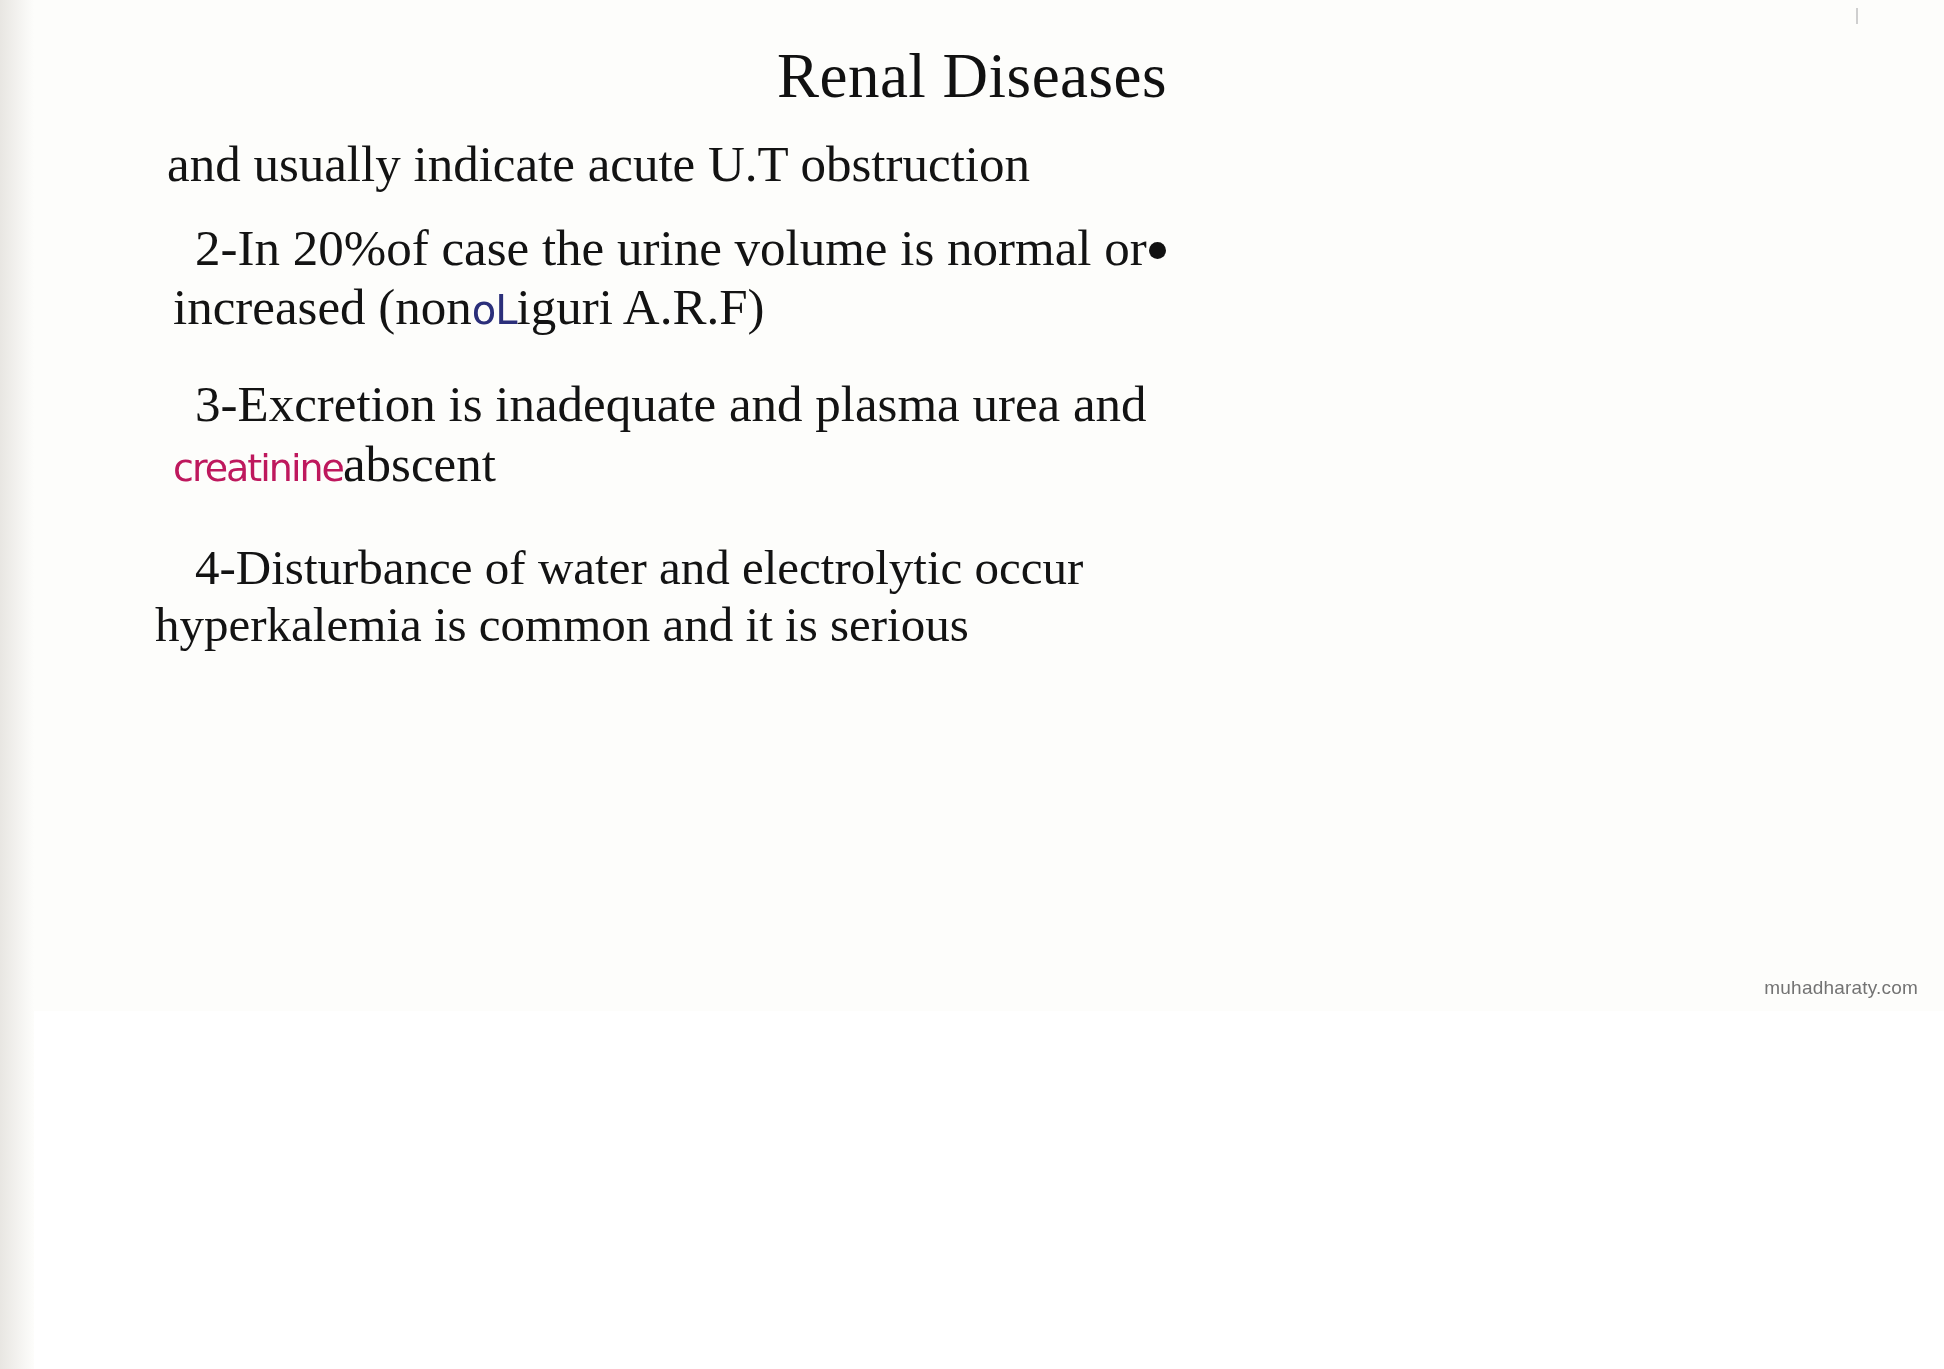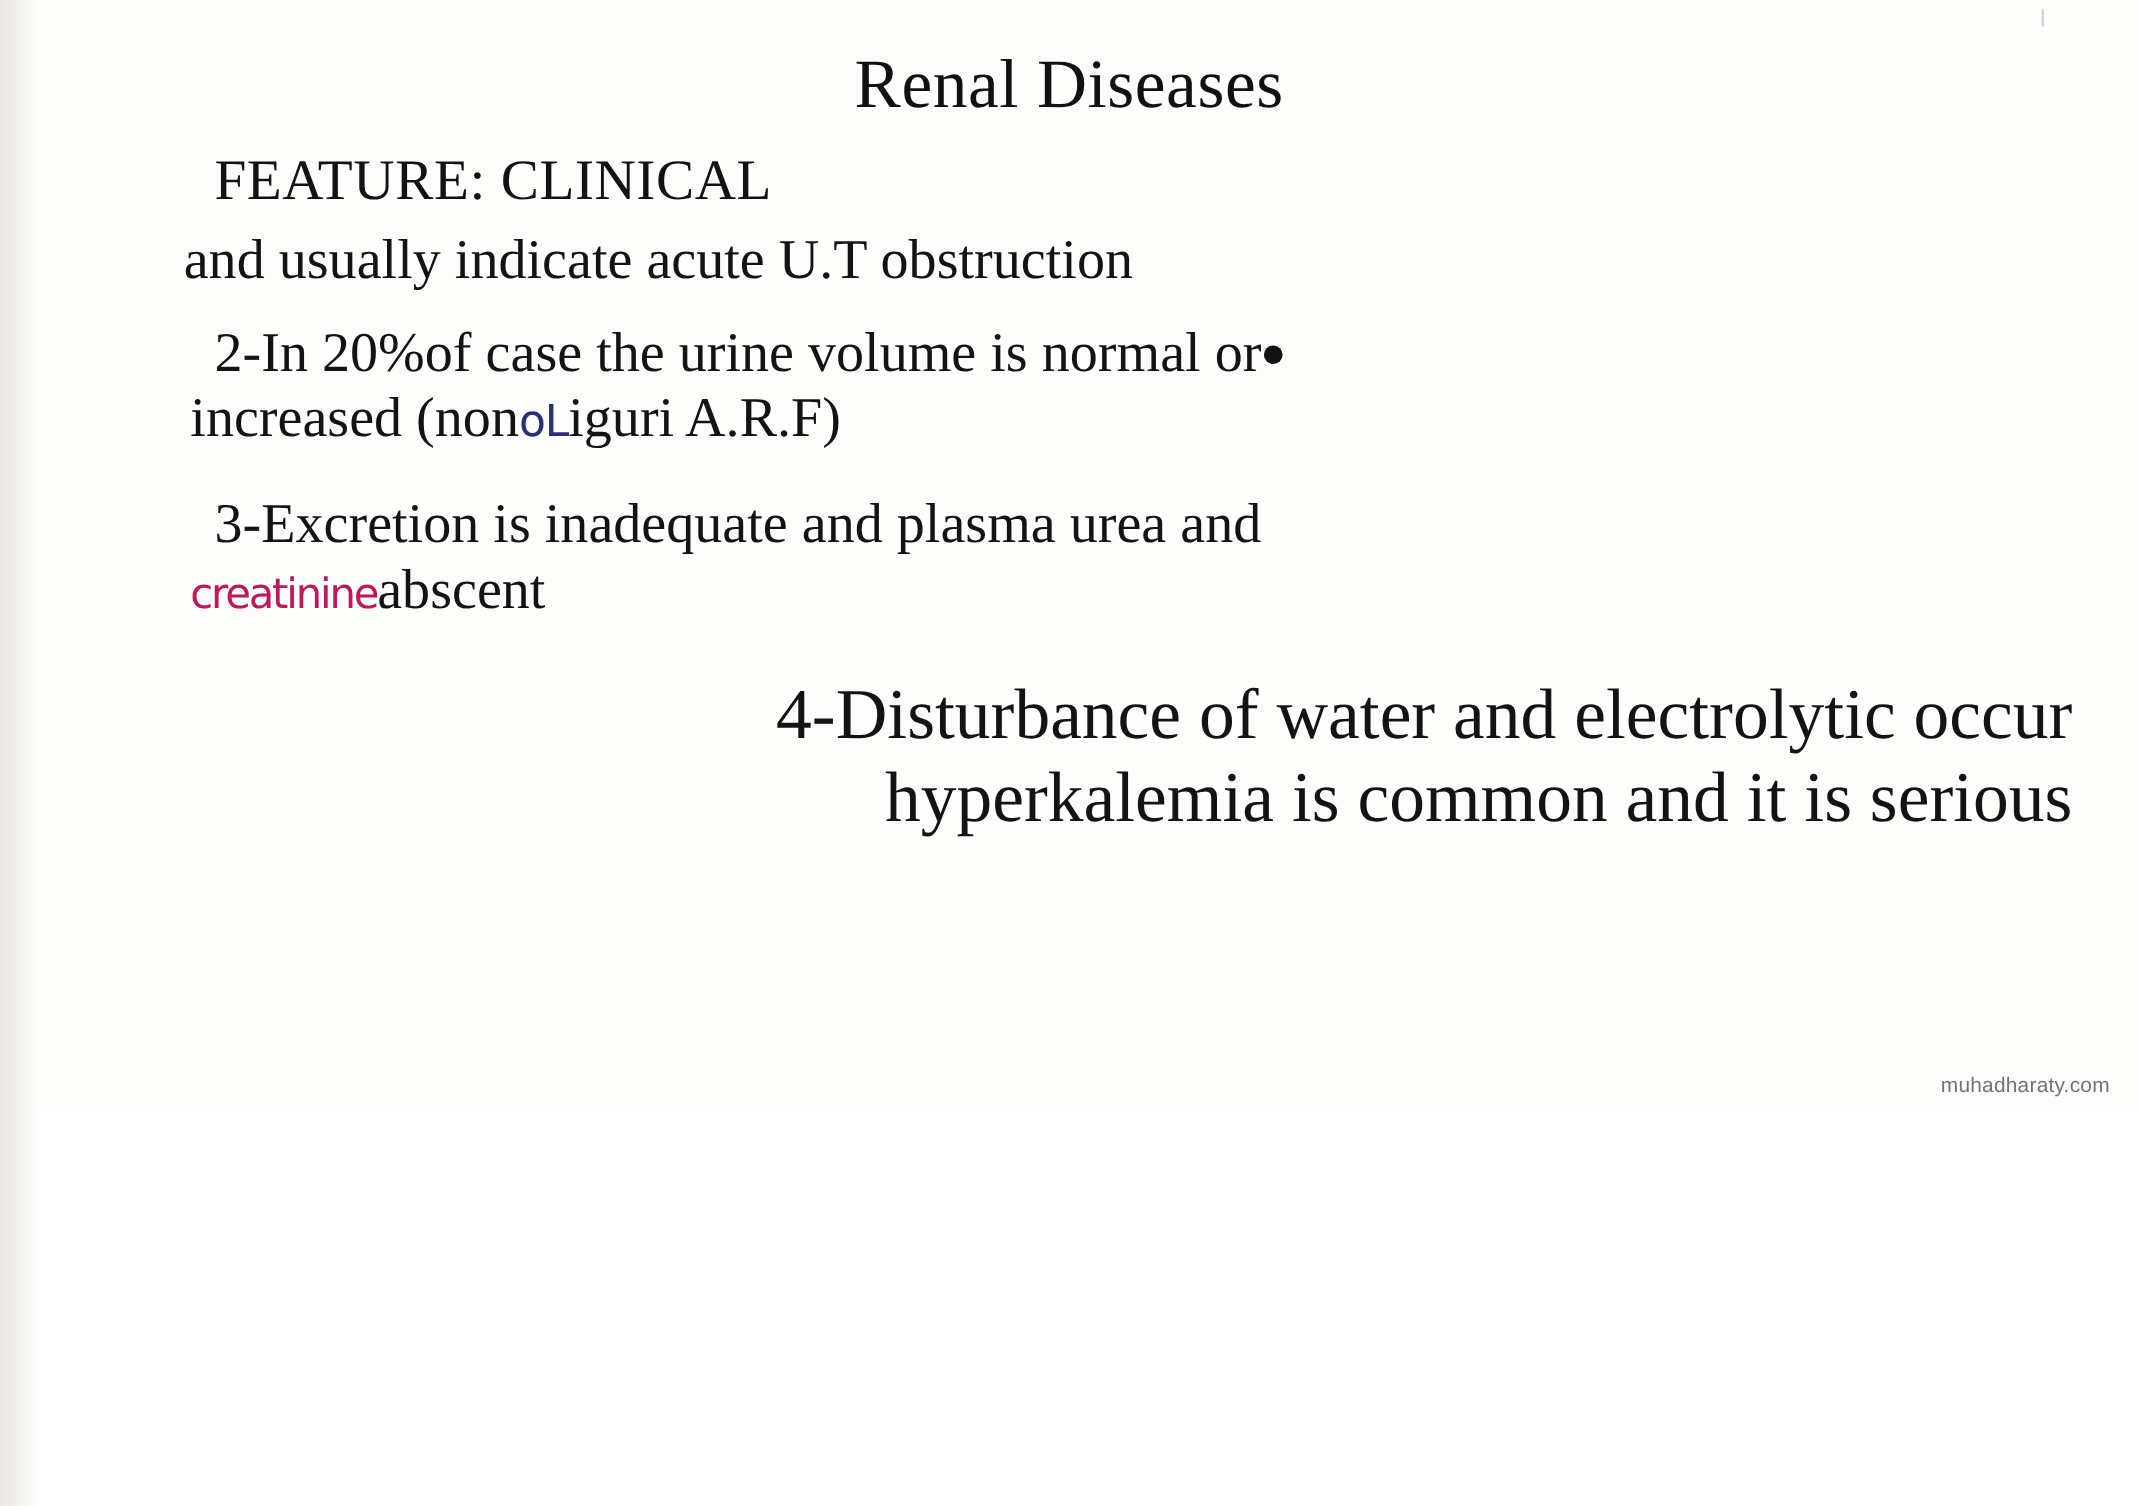--- a/index.html
+++ b/index.html
@@ -61,21 +61,21 @@
     vertical-align: 4px;
   }
   .ink-word {
     font-family: "DejaVu Sans", sans-serif;
     color: #be185d;
     font-size: 38px;
     letter-spacing: -2px;
   }
   .item2 { margin-top: 25px; }
   .item3 { margin-top: 38px; }
-  .item4 { margin-top: 46px; font-size: 65px; text-align: right; }
+  .item4 { margin-top: 46px; font-size: 49px; }
   .item4 .l2 { margin-left: -40px; }
   .bullet-dot {
     display: inline-block;
     width: 17px;
     height: 17px;
     border-radius: 50%;
     background: #111;
     vertical-align: 6px;
     margin-left: 2px;
   }
@@ -110,21 +110,20 @@
 
 <div class="page">
 
   <div class="left-shadow"></div>
   <div class="edge-mark"></div>
 
   <h1 class="slide-title">Renal Diseases</h1>
 
   <div class="body-block">
 
-    <div class="heading-line">FEATURE: CLINICAL</div>
 
     <div class="para item1">
       <span class="l3">and usually indicate  acute U.T obstruction</span>
     </div>
 
     <div class="para item2">
       <span class="l1">
         <span>2-In 20%of case the urine  volume is normal or</span><span class="bullet-dot"></span>
       </span>
       <span class="l2">

